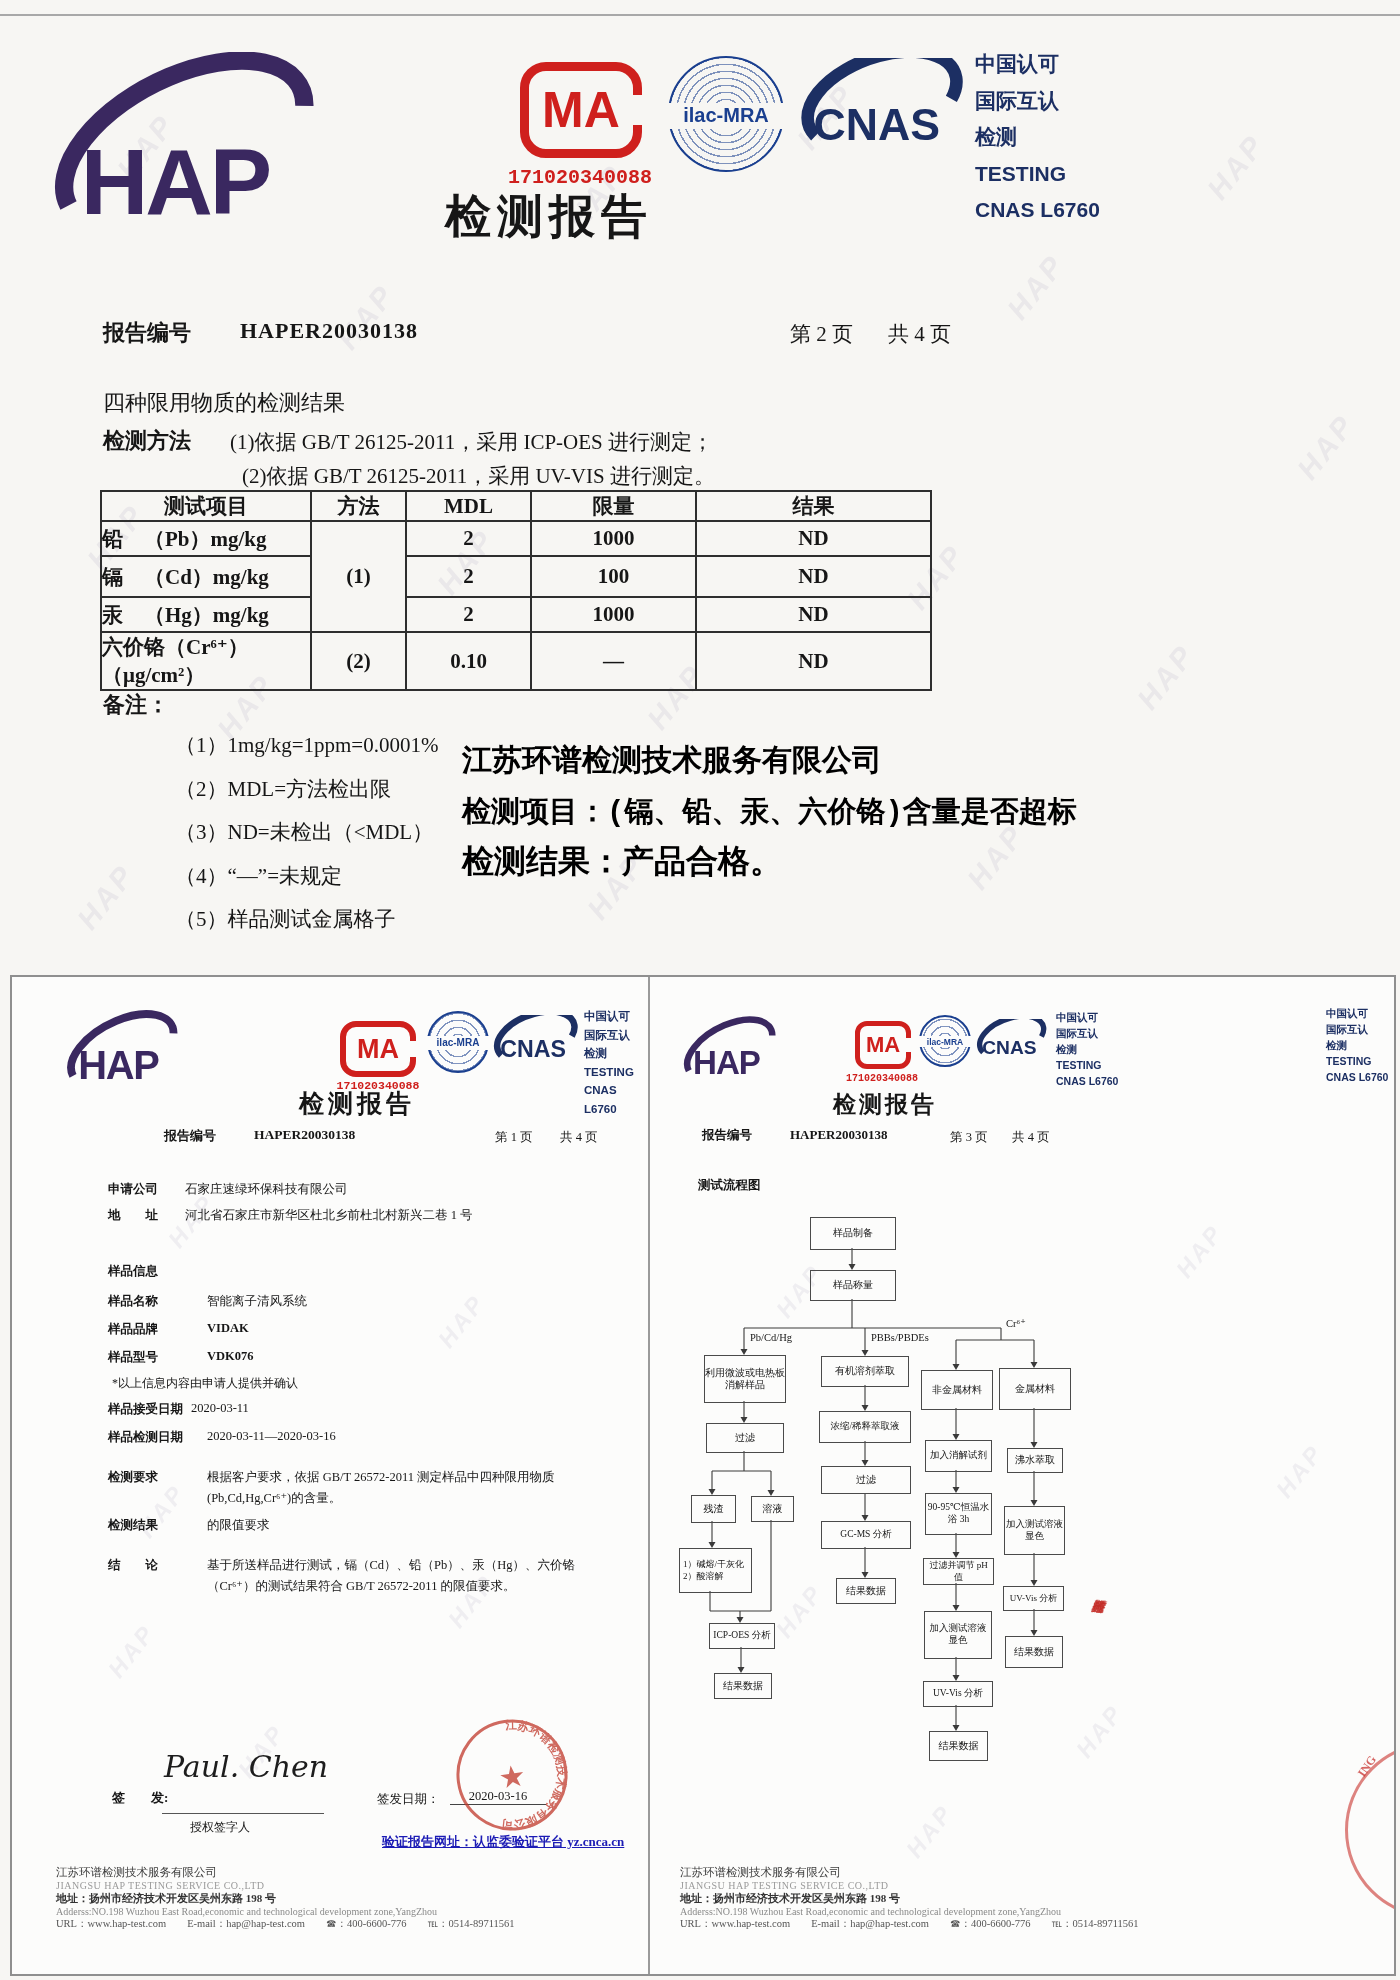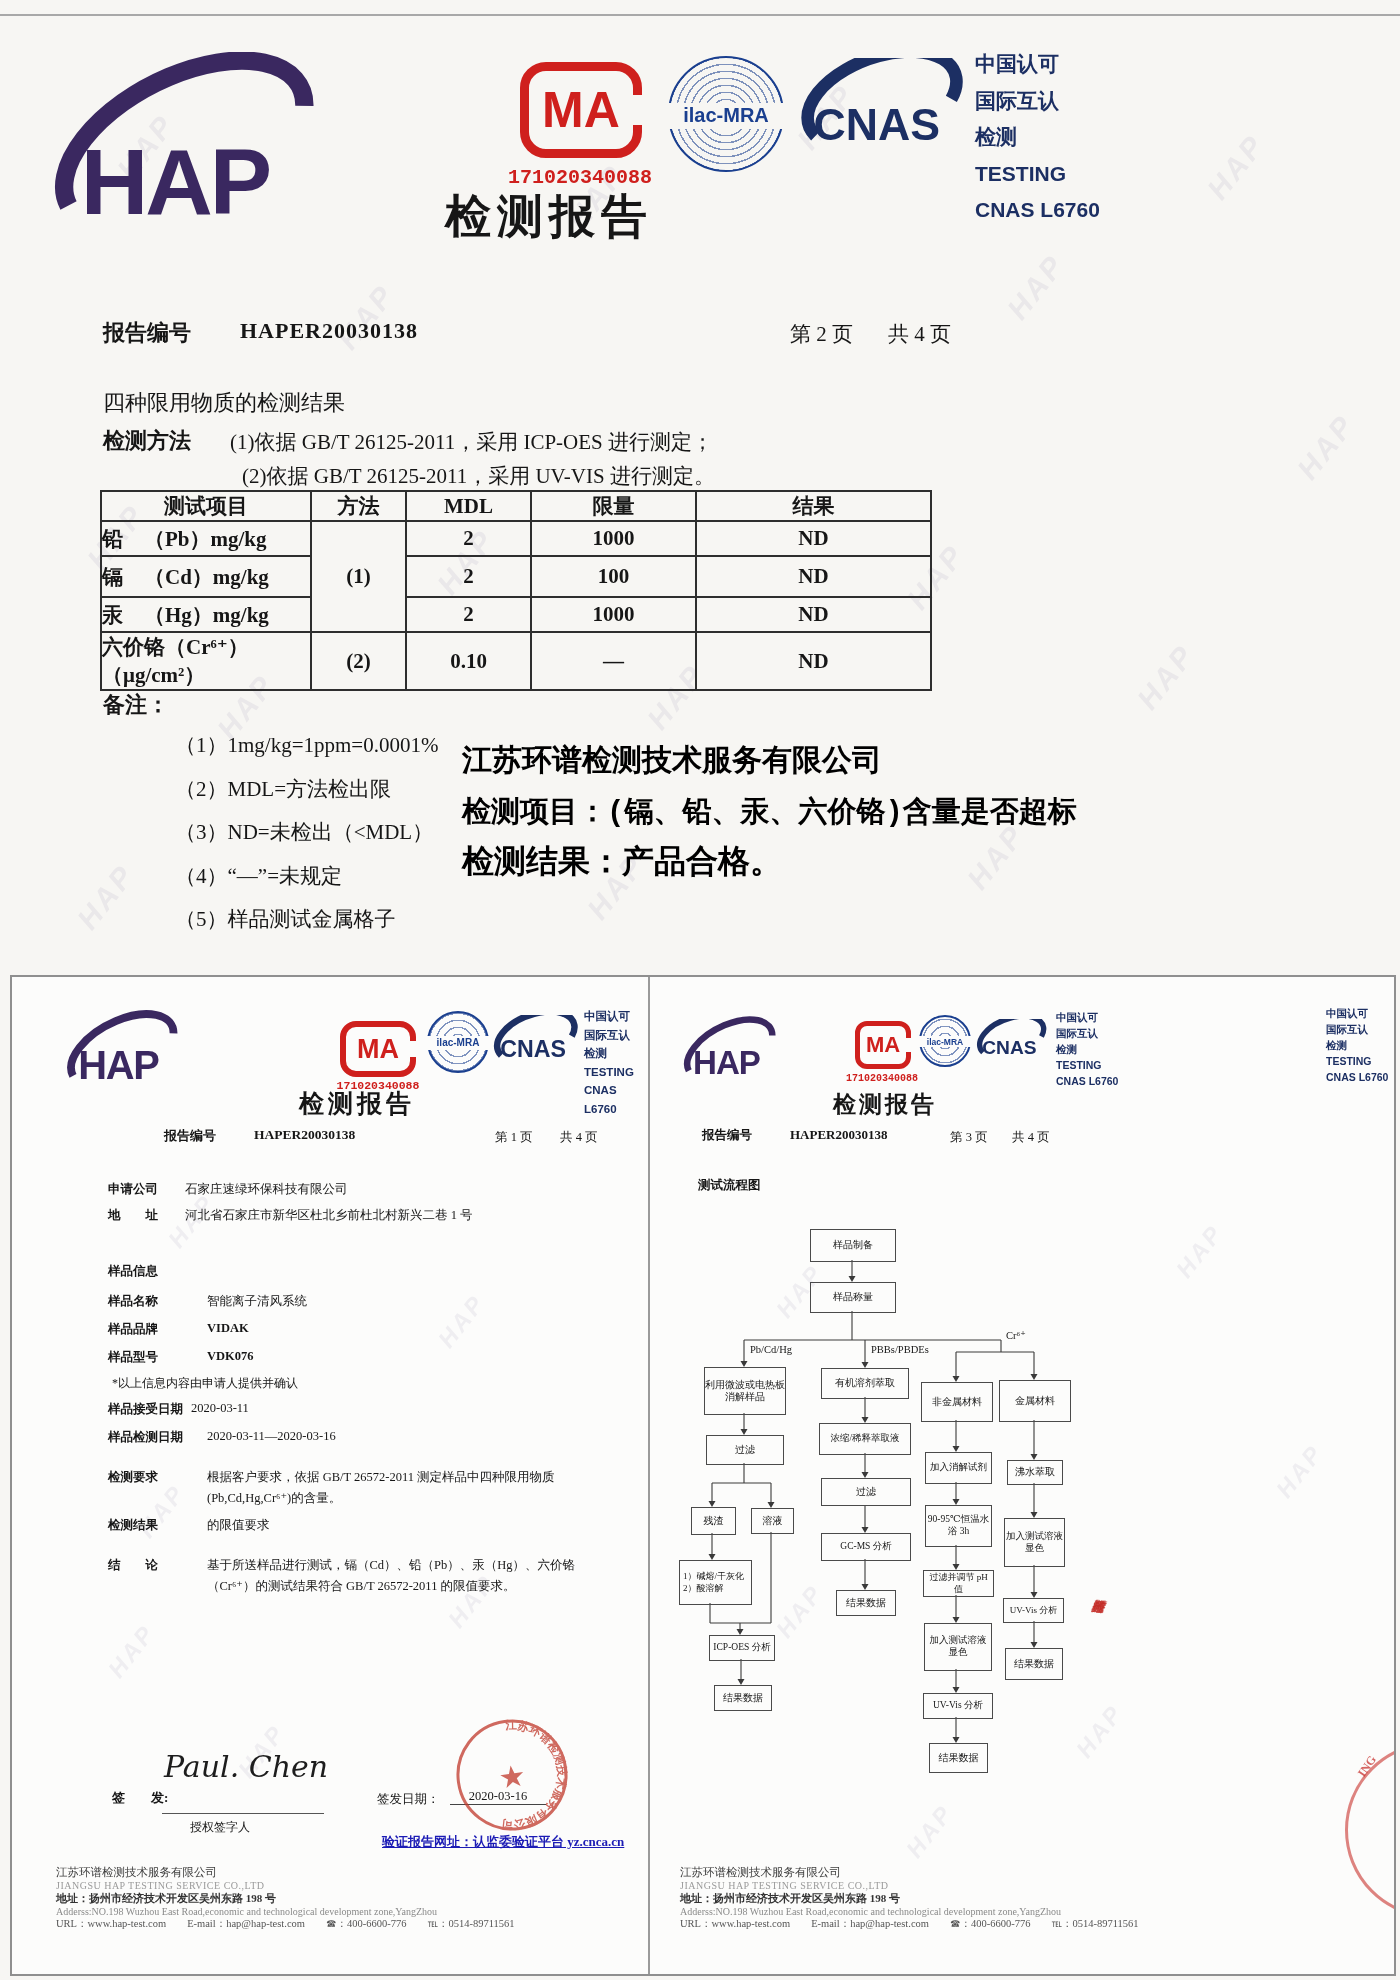--- a/index.html
+++ b/index.html
@@ -312,21 +312,21 @@
 
       <div class="abs" style="left:170px;top:112px;width:130px;text-align:center;font-size:23px;font-weight:700;letter-spacing:3px">检测报告</div>
 
       <div class="fld lbl" style="left:52px;top:150px;font-size:12.5px">报告编号</div>
       <div class="fld" style="left:140px;top:150px;font-size:13px;font-weight:700">HAPER20030138</div>
       <div class="fld" style="left:300px;top:152px;font-size:12.5px">第 3 页</div>
       <div class="fld" style="left:362px;top:152px;font-size:12.5px">共 4 页</div>
 
       <div class="fld lbl" style="left:48px;top:200px">测试流程图</div>
 
-      <div class="abs" style="left:24px;top:248px;width:420px;height:560px">
+      <div class="abs" style="left:24px;top:236px;width:420px;height:560px">
         <svg class="abs" style="left:0;top:0" width="420" height="560" viewBox="0 0 420 560">
           <path fill="none" stroke="#3a3a3a" stroke-width="1.1" d="M178 35 V51 M178 86 V115 M70 115 H327 M70 115 V136 M191 115 V137 M327 115 V127 M282 127 H360 M282 127 V151 M360 127 V149 M70 188 V204 M70 238 V258 M38 258 H97 M38 258 V276 M97 258 V277 M38 308 V329 M36 378 V398 M97 307 V398 M36 398 H97 M66 398 V404 M67 434 V454 M191 172 V192 M191 228 V247 M191 280 V302 M191 334 V359 M282 195 V221 M282 257 V274 M282 320 V339 M282 370 V392 M282 444 V462 M282 492 V512 M360 195 V229 M360 258 V287 M360 340 V367 M360 396 V417"></path>
           <path fill="#3a3a3a" stroke="none" d="M174.5 51 L181.5 51 L178 57 Z M66.5 136 L73.5 136 L70 142 Z M187.5 137 L194.5 137 L191 143 Z M278.5 151 L285.5 151 L282 157 Z M356.5 149 L363.5 149 L360 155 Z M66.5 204 L73.5 204 L70 210 Z M34.5 276 L41.5 276 L38 282 Z M93.5 277 L100.5 277 L97 283 Z M34.5 329 L41.5 329 L38 335 Z M62.5 404 L69.5 404 L66 410 Z M63.5 454 L70.5 454 L67 460 Z M187.5 192 L194.5 192 L191 198 Z M187.5 247 L194.5 247 L191 253 Z M187.5 302 L194.5 302 L191 308 Z M187.5 359 L194.5 359 L191 365 Z M278.5 221 L285.5 221 L282 227 Z M278.5 274 L285.5 274 L282 280 Z M278.5 339 L285.5 339 L282 345 Z M278.5 392 L285.5 392 L282 398 Z M278.5 462 L285.5 462 L282 468 Z M278.5 512 L285.5 512 L282 518 Z M356.5 229 L363.5 229 L360 235 Z M356.5 287 L363.5 287 L360 293 Z M356.5 367 L363.5 367 L360 373 Z M356.5 417 L363.5 417 L360 423 Z"></path>
         </svg>
 
         <div class="fb" style="left:136px;top:4px;width:84px;height:31px">样品制备</div>
         <div class="fb" style="left:136px;top:57px;width:84px;height:29px">样品称量</div>
         <span class="flabel" style="left:76px;top:119px">Pb/Cd/Hg</span>
         <span class="flabel" style="left:197px;top:119px">PBBs/PBDEs</span>
         <span class="flabel" style="left:332px;top:104px">Cr⁶⁺</span>

